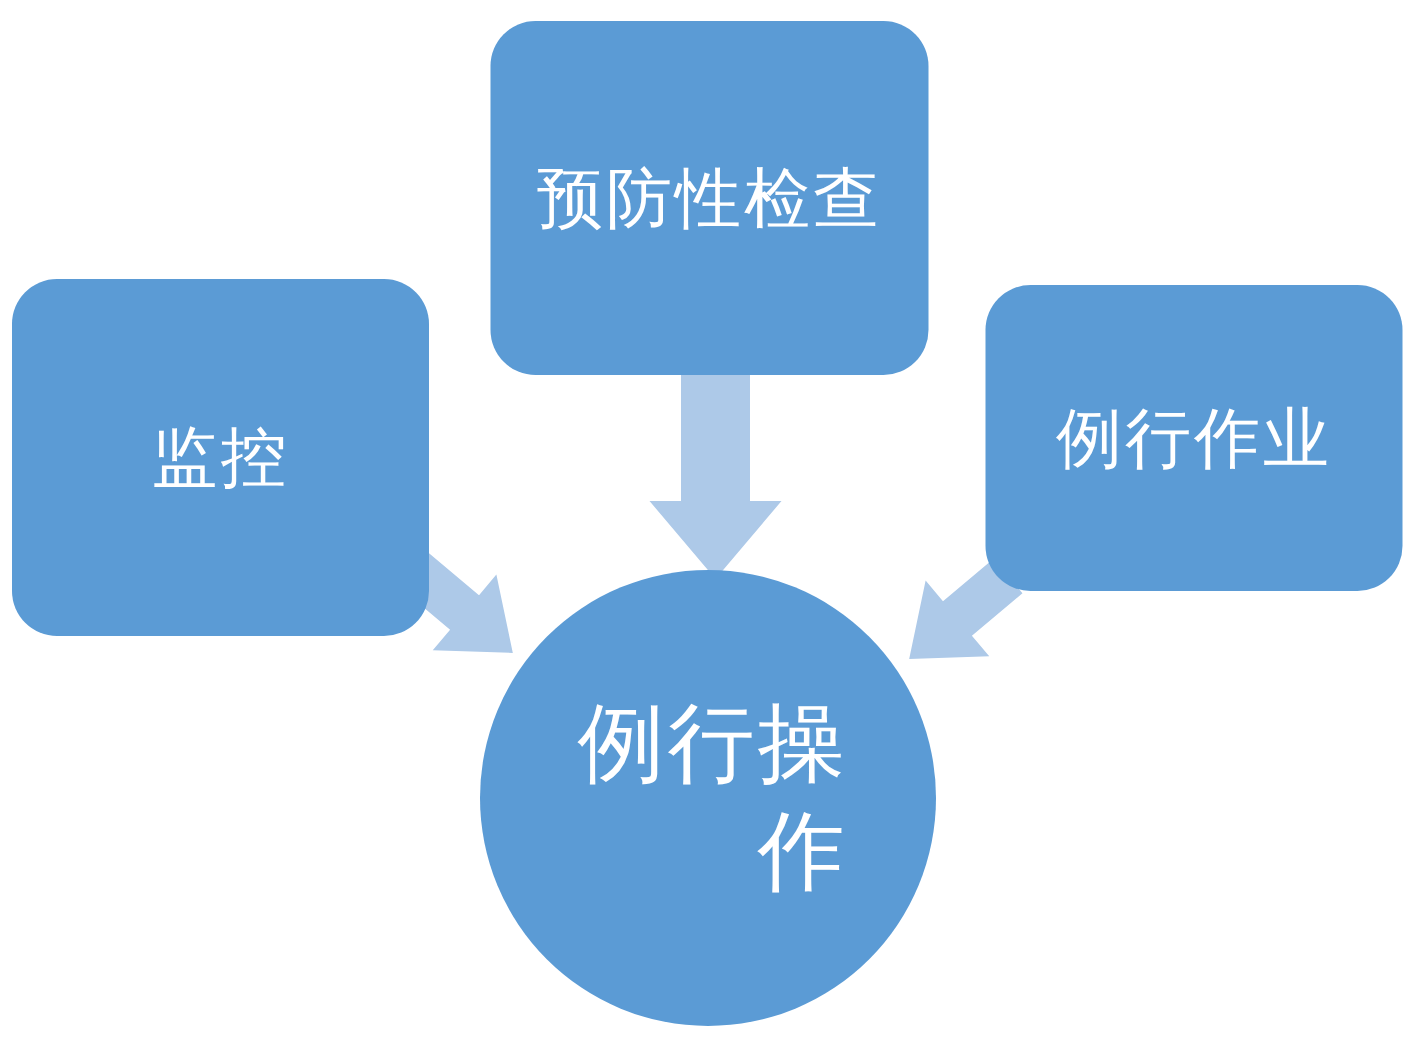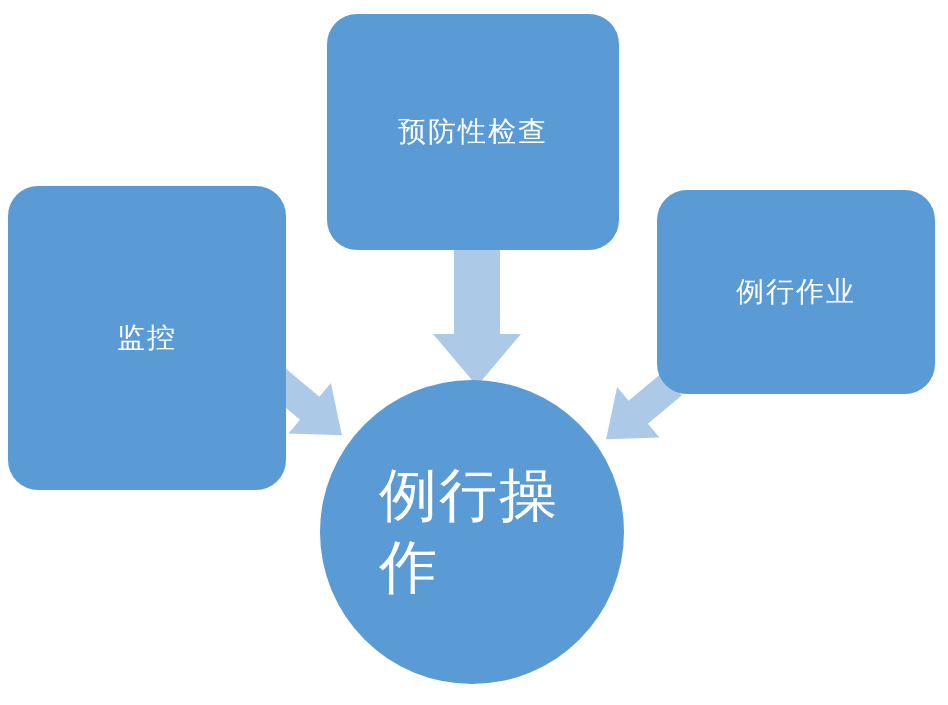--- a/index.html
+++ b/index.html
@@ -16,27 +16,27 @@
     overflow:hidden;
   }
   .node-box{
     position:absolute;
     background:#5b9bd5;
     border-radius:30px;
     display:flex;
     align-items:center;
     justify-content:center;
     color:#ffffff;
-    font-size:28px;
+    font-size:44px;
     letter-spacing:2px;
     text-align:center;
   }
   .box-monitoring{
     left:8px; top:186px;
-    width:278px; height:304px;
+    width:278px; height:238px;
   }
   .box-preventive{
     left:327px; top:14px;
     width:292px; height:236px;
   }
   .box-routine-work{
     left:657px; top:190px;
     width:278px; height:204px;
   }
   .node-circle{
@@ -47,21 +47,21 @@
     background:#5b9bd5;
     display:flex;
     align-items:center;
     justify-content:center;
     color:#ffffff;
   }
   .node-circle .circle-label{
     width:186px;
     font-size:58px;
     line-height:1.25;
-    text-align:left;
+    text-align:right;
     letter-spacing:2px;
     word-break:break-all;
   }
   .arrow-layer{
     position:absolute;
     left:0; top:0;
     width:948px; height:705px;
     pointer-events:none;
   }
 </style>

